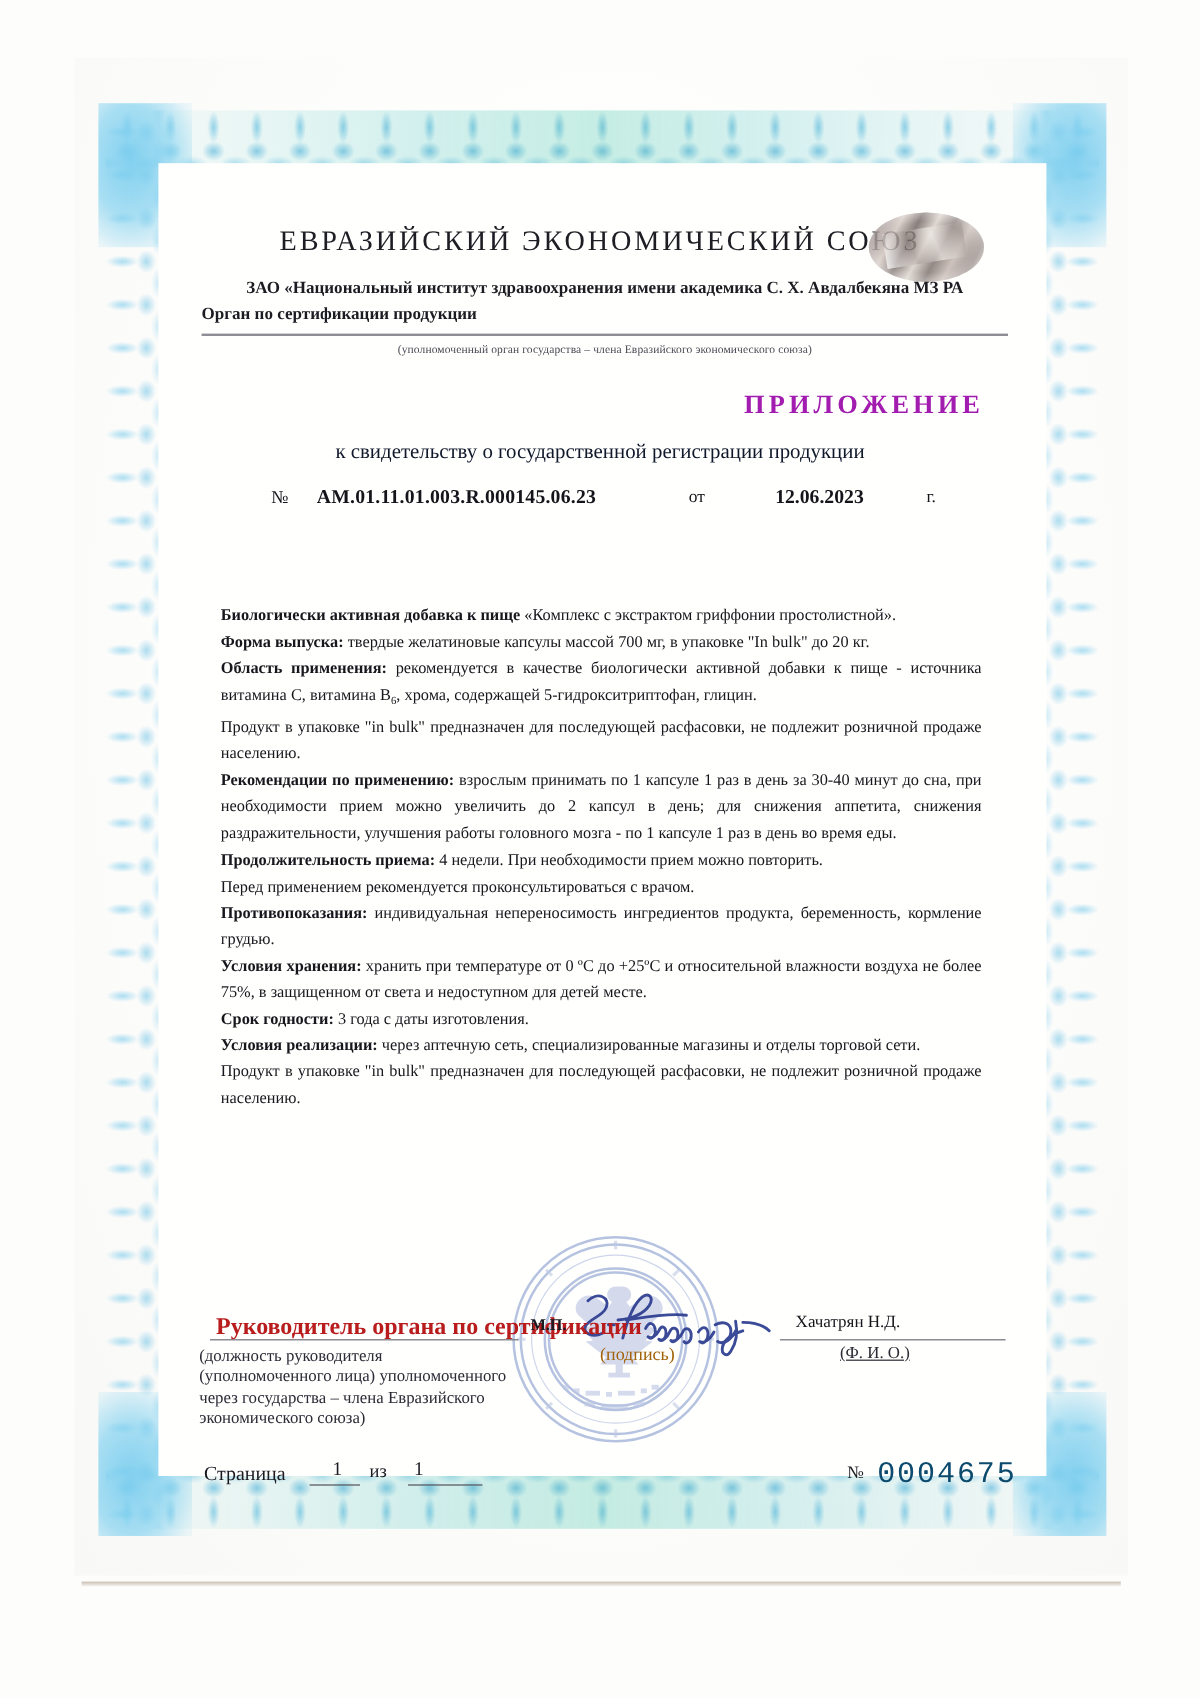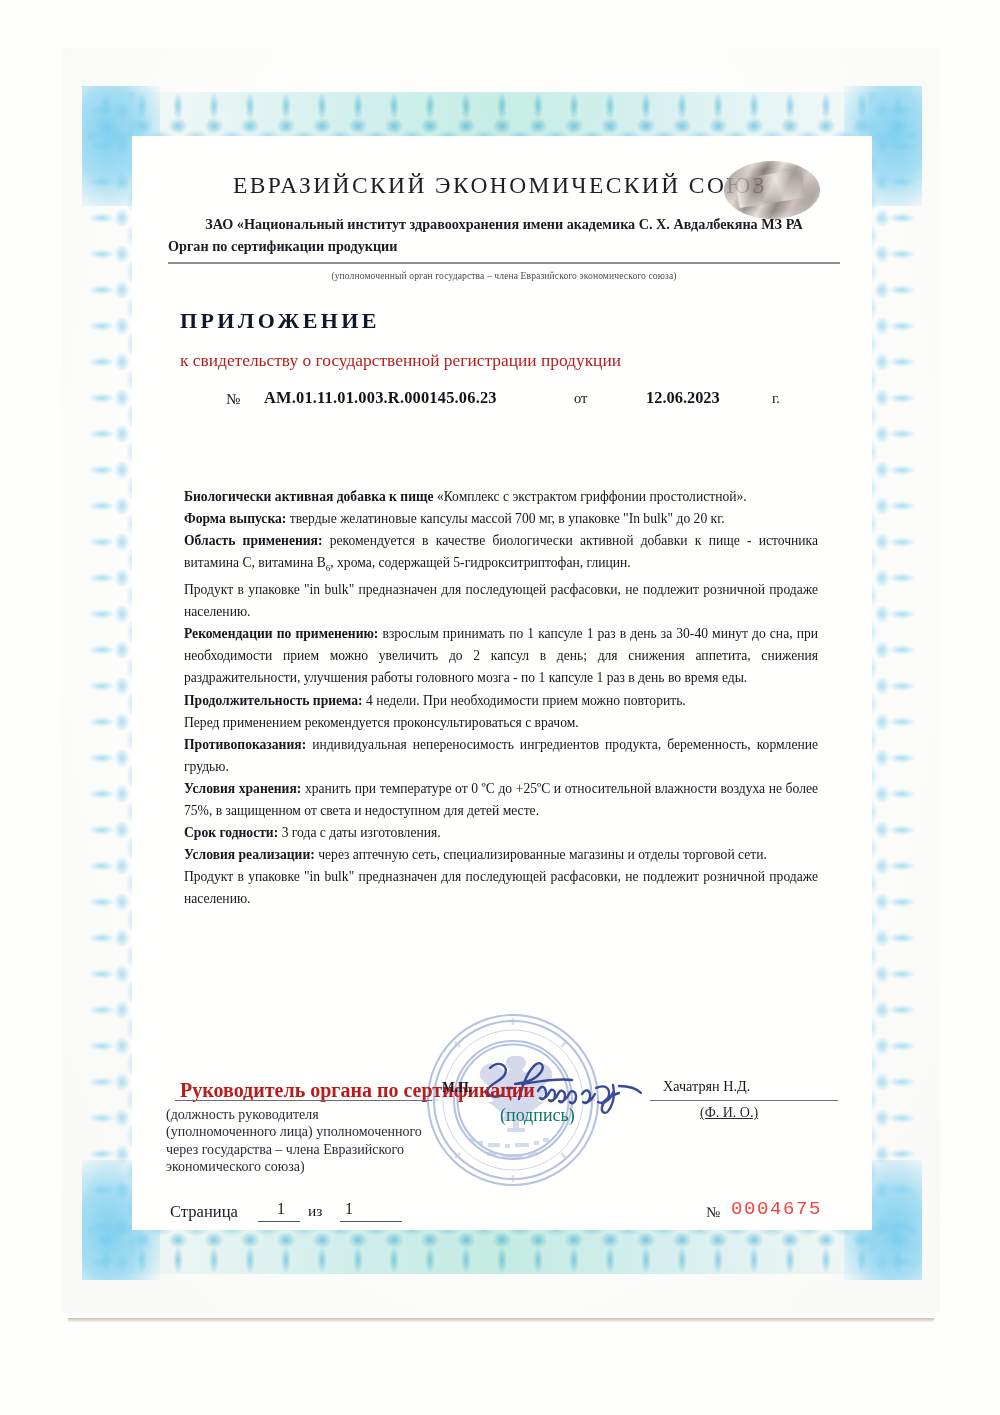--- a/index.html
+++ b/index.html
@@ -130,21 +130,21 @@
   #inner-field {
     position: absolute;
     left: 132px; top: 136px;
     width: 740px; height: 1094px;
     background: #fffffe;
   }
 
   
   #content {
     position: absolute;
-    left: 0; top: 0;
+    left: 0; top: 16px;
     width: 1000px; height: 1010px;
   }
 
   
   #eaeu-title {
     position: absolute;
     left: 180px; top: 172px;
     width: 640px;
     text-align: center;
     font-size: 23.5px;
@@ -216,33 +216,33 @@
     inset: 0;
     background: radial-gradient(ellipse at 50% 50%,
       rgba(255,255,255,0) 52%, rgba(255,255,255,0.55) 86%, #fff 100%);
   }
 
   
   #doc-title {
     position: absolute;
     left: 180px; top: 308px;
     width: 640px;
-    text-align: left;
+    text-align: right;
     font-size: 22px;
     font-weight: bold;
     letter-spacing: 3.4px;
-    color: #0f172a;
+    color: #a21caf;
   }
   #doc-subtitle {
     position: absolute;
     left: 180px; top: 350px;
     width: 640px;
-    text-align: left;
+    text-align: center;
     font-size: 17.4px;
-    color: #b91c1c;
+    color: #0f172a;
   }
 
   
   #number-row {
     position: absolute;
     left: 226px; top: 388px;
     width: 580px;
     height: 24px;
     font-size: 15.5px;
     color: #14141a;
@@ -308,21 +308,21 @@
     background: #6f6f79;
   }
   #mp-label {
     position: absolute;
     left: 442px; top: 1080px;
     font-size: 13.6px; font-weight: bold; color: #1a1a22;
   }
   #sig-caption {
     position: absolute;
     left: 500px; top: 1105px;
-    font-size: 18px; color: #0f766e;
+    font-size: 15px; color: #a16207;
   }
   #sig-name {
     position: absolute;
     left: 663px; top: 1078px;
     font-size: 14.2px; color: #15151b;
     white-space: nowrap;
   }
   #sig-name-rule {
     position: absolute;
     left: 650px; top: 1100px;
@@ -371,23 +371,23 @@
   #page-total-rule {
     position: absolute; left: 340px; top: 1221px;
     width: 62px; height: 1.3px; background: #51515b;
   }
   #blank-nsym {
     position: absolute; left: 706px; top: 1204px;
     font-size: 14.5px; color: #1a1a22;
   }
   #blank-number {
     position: absolute; left: 731px; top: 1198px;
-    font-size: 19px; letter-spacing: 1.6px;
+    font-size: 25px; letter-spacing: 1.6px;
     font-family: "Liberation Mono", monospace;
-    color: #ef4444;
+    color: #0c4a6e;
   }
 
   
   .wm {
     position: absolute;
     border-radius: 50%;
     background: rgba(186,216,232,0.22);
     filter: blur(6px);
     pointer-events: none;
   }

